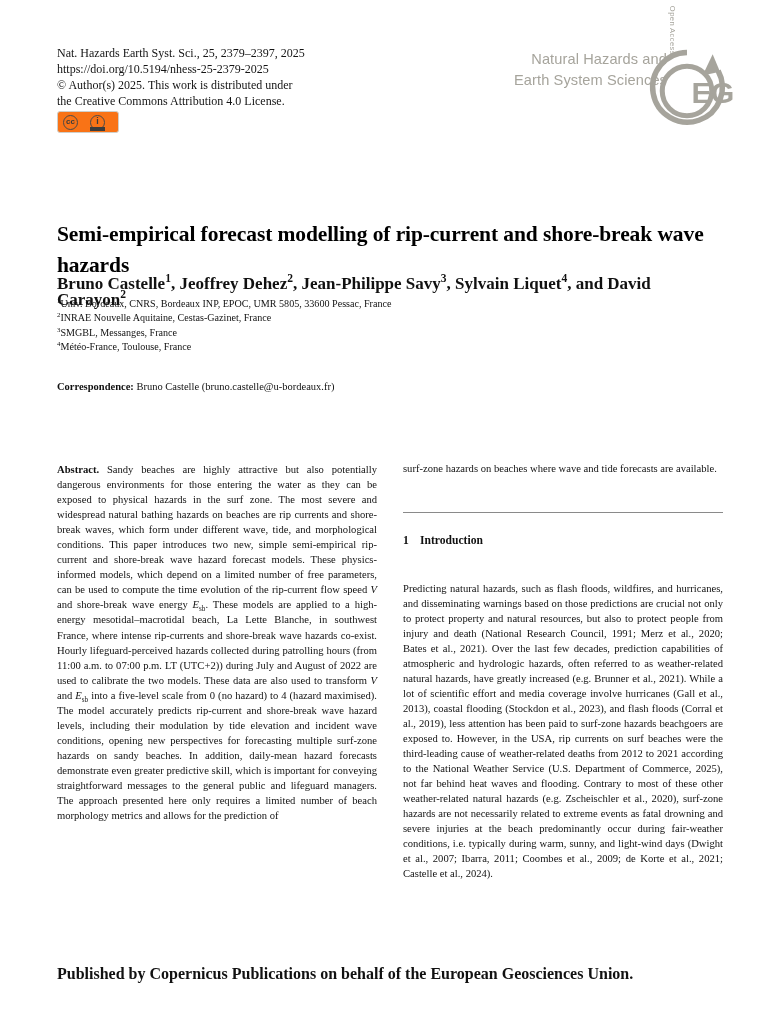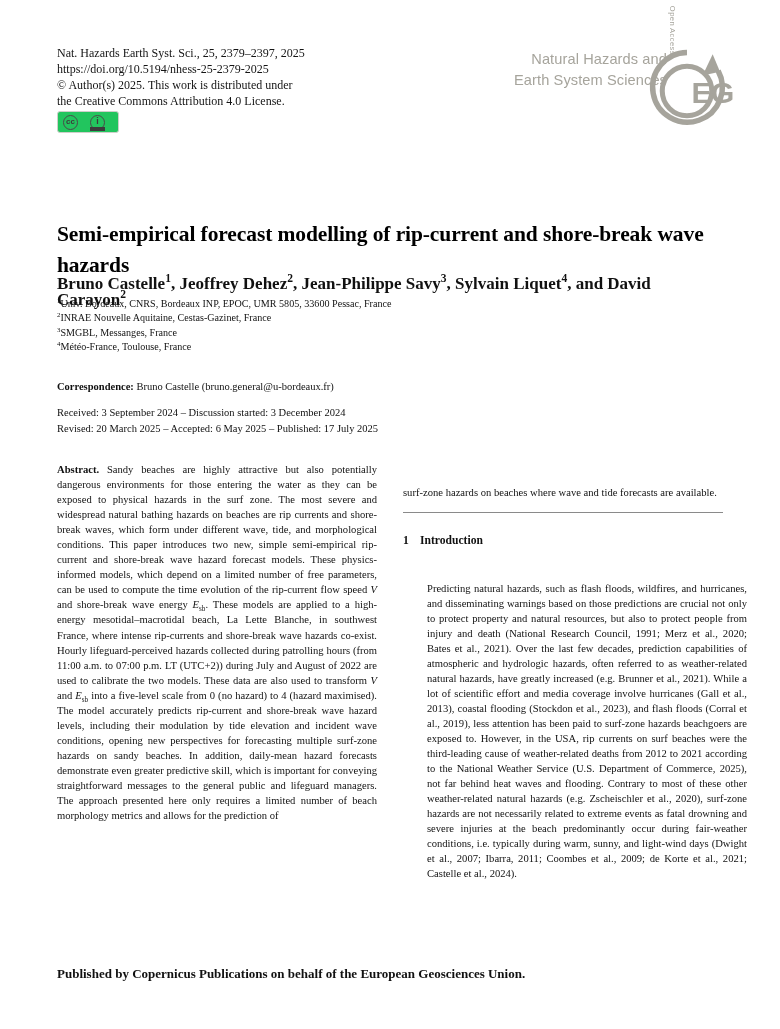--- a/index.html
+++ b/index.html
@@ -37,21 +37,21 @@
     line-height: 16.1px;
     color: #141414;
     white-space: pre-line;
   }
   .cc-badge {
     position: absolute;
     left: 0;
     top: 66px;
     width: 62px;
     height: 22px;
-    background: #22c55e;
+    background: #f97316;
     border: 1px solid #cfcfca;
     border-radius: 3px;
     box-sizing: border-box;
   }
   .cc-badge .ring {
     position: absolute;
     top: 3px;
     width: 15px;
     height: 15px;
     border: 1.6px solid #4a4a4a;
@@ -198,39 +198,38 @@
   .section-head .num { display: inline-block; width: 17px; }
 
   .intro-body {
     position: absolute;
     left: 403px;
     top: 570px;
     width: 320px;
     font-size: 10.6px;
     line-height: 15.05px;
     text-align: justify;
-    margin-left: 24px;
   }
   .abs-tail {
     position: absolute;
     left: 403px;
-    top: 474px;
+    top: 450px;
     width: 320px;
     font-size: 10.6px;
     line-height: 15.05px;
     text-align: justify;
   }
 
   
   .footer {
     position: absolute;
     left: 57px;
     top: 966px;
     width: 662px;
-    font-size: 13px;
+    font-size: 16px;
     font-weight: bold;
     line-height: 16px;
   }
   sup { font-size: 0.68em; vertical-align: super; line-height: 0; }
   sub { font-size: 0.68em; vertical-align: sub; line-height: 0; }
   i { font-style: italic; }
 </style>
 </head>
 <body>
 
@@ -269,27 +268,23 @@
 
   <div class="affiliations">
     <div><sup>1</sup>Univ. Bordeaux, CNRS, Bordeaux INP, EPOC, UMR 5805, 33600 Pessac, France</div>
     <div><sup>2</sup>INRAE Nouvelle Aquitaine, Cestas-Gazinet, France</div>
     <div><sup>3</sup>SMGBL, Messanges, France</div>
     <div><sup>4</sup>Météo-France, Toulouse, France</div>
   </div>
 
   <div class="correspondence">
     <b>Correspondence:</b>
-    <span>Bruno Castelle (bruno.general@u-bordeaux.fr)</span>
-  </div>
-
-  <div class="dates">
-    <div>Received: 3 September 2024 – Discussion started: 3 December 2024</div>
-    <div>Revised: 20 March 2025 – Accepted: 6 May 2025 – Published: 17 July 2025</div>
-  </div>
+    <span>Bruno Castelle (bruno.castelle@u-bordeaux.fr)</span>
+  </div>
+
 
   <div class="col col-left">
     <p><span class="abstract-label">Abstract.</span>
       Sandy beaches are highly attractive but also potentially dangerous environments for those entering the
       water as they can be exposed to physical hazards in the surf zone. The most severe and widespread natural bathing hazards
       on beaches are rip currents and shore-break waves, which form under different wave, tide, and morphological
       conditions. This paper introduces two new, simple semi-empirical rip-current and shore-break wave hazard forecast
       models. These physics-informed models, which depend on a limited number of free parameters, can be used to compute
       the time evolution of the rip-current flow speed <i>V</i> and shore-break wave energy <i>E</i><sub>sb</sub>. These models are applied
       to a high-energy mesotidal–macrotidal beach, La Lette Blanche, in southwest France, where intense rip-currents

